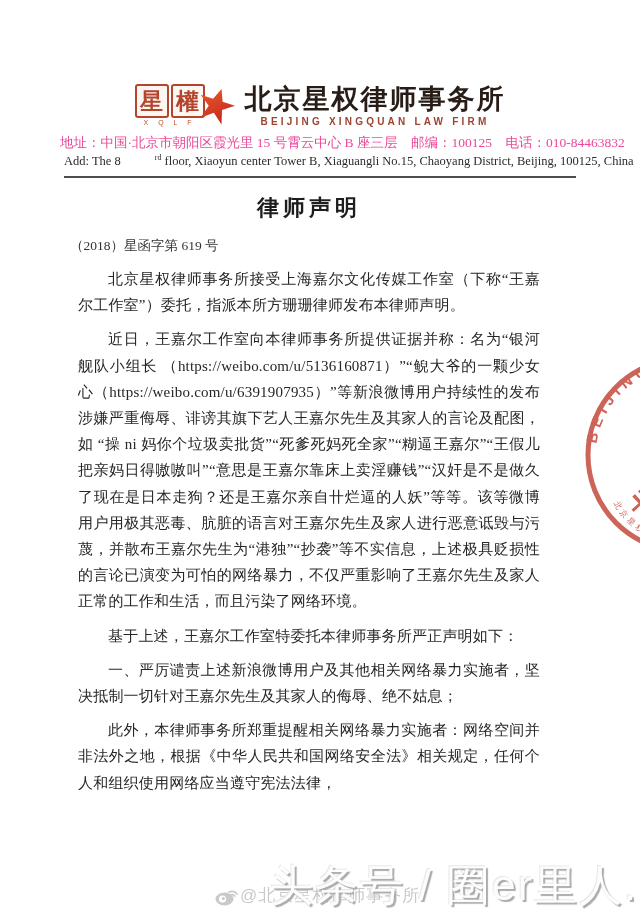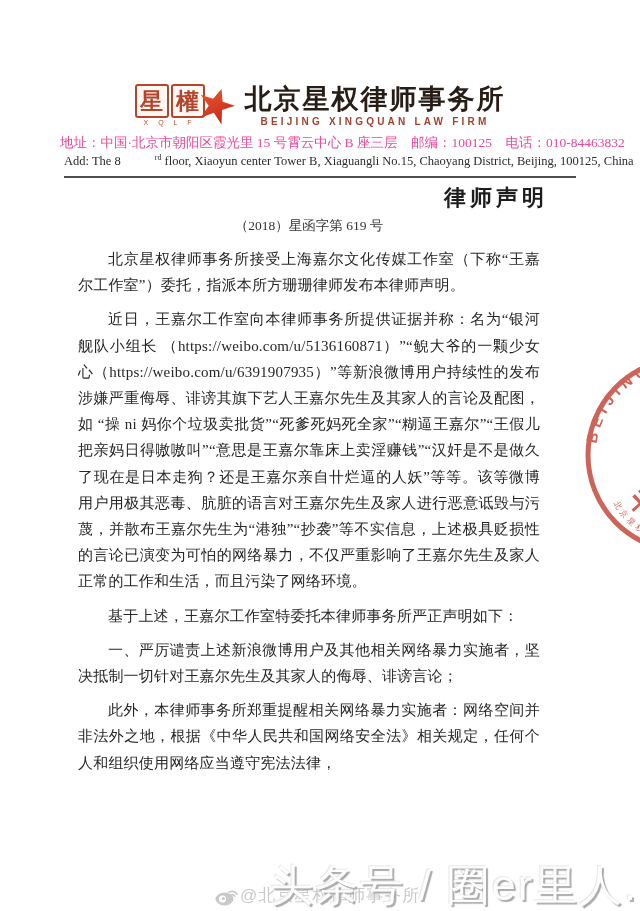--- a/index.html
+++ b/index.html
@@ -29,24 +29,24 @@
     font-size:10px;font-weight:bold;color:#9c4430;letter-spacing:3.2px;
     font-family:"Liberation Sans",sans-serif;margin-top:2px;
   }
   .addr-cn{position:absolute;top:134px;left:60px;width:512px;text-align:center;font-size:13.5px;color:#ec4899;white-space:nowrap;}
   .addr-en{position:absolute;top:153px;left:64px;width:512px;text-align:center;font-size:12.5px;color:#2b2b2b;white-space:nowrap;font-family:"Liberation Serif",serif;}
   .addr-en sup{font-size:8px;margin-left:34px;}
   .head-rule{position:absolute;top:176px;left:64px;width:512px;height:2px;background:#4d4d4d;}
   
   .doc-body{position:absolute;top:183px;left:70px;width:478px;}
   .doc-title{
-    margin:0;text-align:right;font-size:22px;font-weight:bold;color:#1d1d1d;
+    margin:10px;text-align:center;font-size:22px;font-weight:bold;color:#1d1d1d;
     letter-spacing:4px;line-height:29px;
   }
-  .doc-no{margin:0;text-align:center;font-size:13.5px;color:#333;line-height:24px;padding-top:2px;}
+  .doc-no{margin:0;text-align:left;font-size:13.5px;color:#333;line-height:24px;padding-top:2px;}
   .doc-paragraphs{margin-top:3px;}
   .doc-paragraphs p{
     margin:8px;font-size:15px;line-height:26.2px;text-align:justify;
     text-indent:2em;color:#262626;word-break:break-all;letter-spacing:0.2px;
   }
   
   .seal{position:absolute;left:574px;top:350px;opacity:0.78;pointer-events:none;}
   
   .wm-firm{
     position:absolute;left:214px;top:883px;display:flex;align-items:center;
@@ -94,21 +94,21 @@
   <div class="addr-en"><span>Add: The 8</span><sup>rd</sup><span> floor, Xiaoyun center Tower B, Xiaguangli No.15, Chaoyang District, Beijing, 100125, China</span></div>
   <div class="head-rule"></div>
 
   <div class="doc-body">
     <h1 class="doc-title">律师声明</h1>
     <div class="doc-no">（2018）星函字第 619 号</div>
     <div class="doc-paragraphs">
       <p>北京星权律师事务所接受上海嘉尔文化传媒工作室（下称“王嘉尔工作室”）委托，指派本所方珊珊律师发布本律师声明。</p>
       <p>近日，王嘉尔工作室向本律师事务所提供证据并称：名为“银河舰队小组长 （https://weibo.com/u/5136160871）”“鲵大爷的一颗少女心（https://weibo.com/u/6391907935）”等新浪微博用户持续性的发布涉嫌严重侮辱、诽谤其旗下艺人王嘉尔先生及其家人的言论及配图，如 “操 ni 妈你个垃圾卖批货”“死爹死妈死全家”“糊逼王嘉尔”“王假儿把亲妈日得嗷嗷叫”“意思是王嘉尔靠床上卖淫赚钱”“汉奸是不是做久了现在是日本走狗？还是王嘉尔亲自卄烂逼的人妖”等等。该等微博用户用极其恶毒、肮脏的语言对王嘉尔先生及家人进行恶意诋毁与污蔑，并散布王嘉尔先生为“港独”“抄袭”等不实信息，上述极具贬损性的言论已演变为可怕的网络暴力，不仅严重影响了王嘉尔先生及家人正常的工作和生活，而且污染了网络环境。</p>
       <p>基于上述，王嘉尔工作室特委托本律师事务所严正声明如下：</p>
-      <p>一、严厉谴责上述新浪微博用户及其他相关网络暴力实施者，坚决抵制一切针对王嘉尔先生及其家人的侮辱、诽谤言论；</p>
+      <p>一、严厉谴责上述新浪微博用户及其他相关网络暴力实施者，坚决抵制一切针对王嘉尔先生及其家人的侮辱、绝不姑息；</p>
       <p>此外，本律师事务所郑重提醒相关网络暴力实施者：网络空间并非法外之地，根据《中华人民共和国网络安全法》相关规定，任何个人和组织使用网络应当遵守宪法法律，</p>
     </div>
 
   </div>
 
   <svg class="seal" width="220" height="220" viewBox="0 0 220 220">
     <defs>
       <path id="sealArcTop" d="M 22 105 A 88 88 0 1 1 198 105"></path>
       <path id="sealArcBottom" d="M 38 150 A 80 80 0 0 0 182 150"></path>
     </defs>

